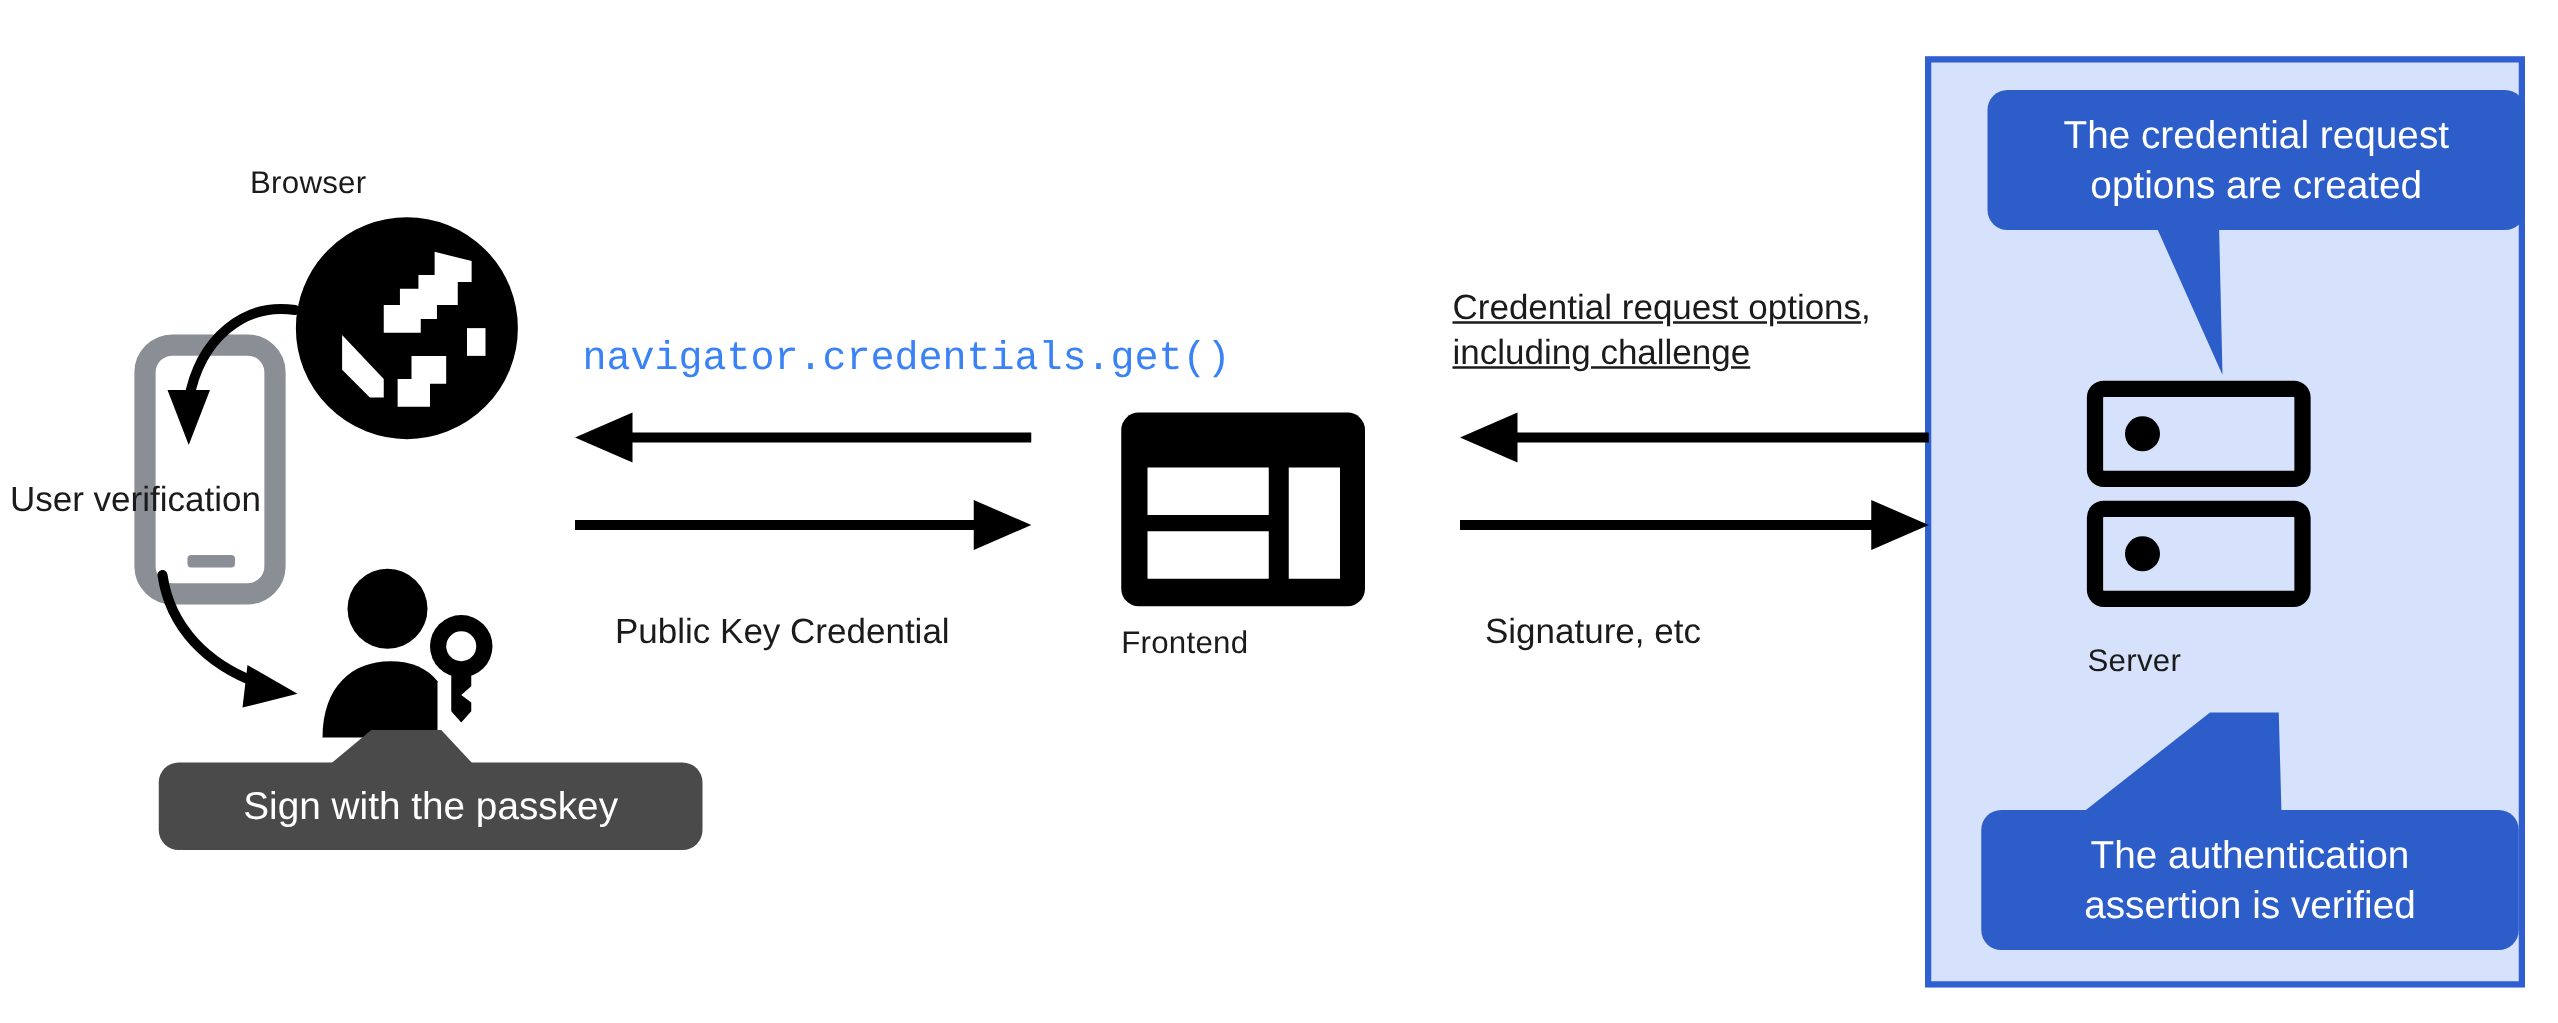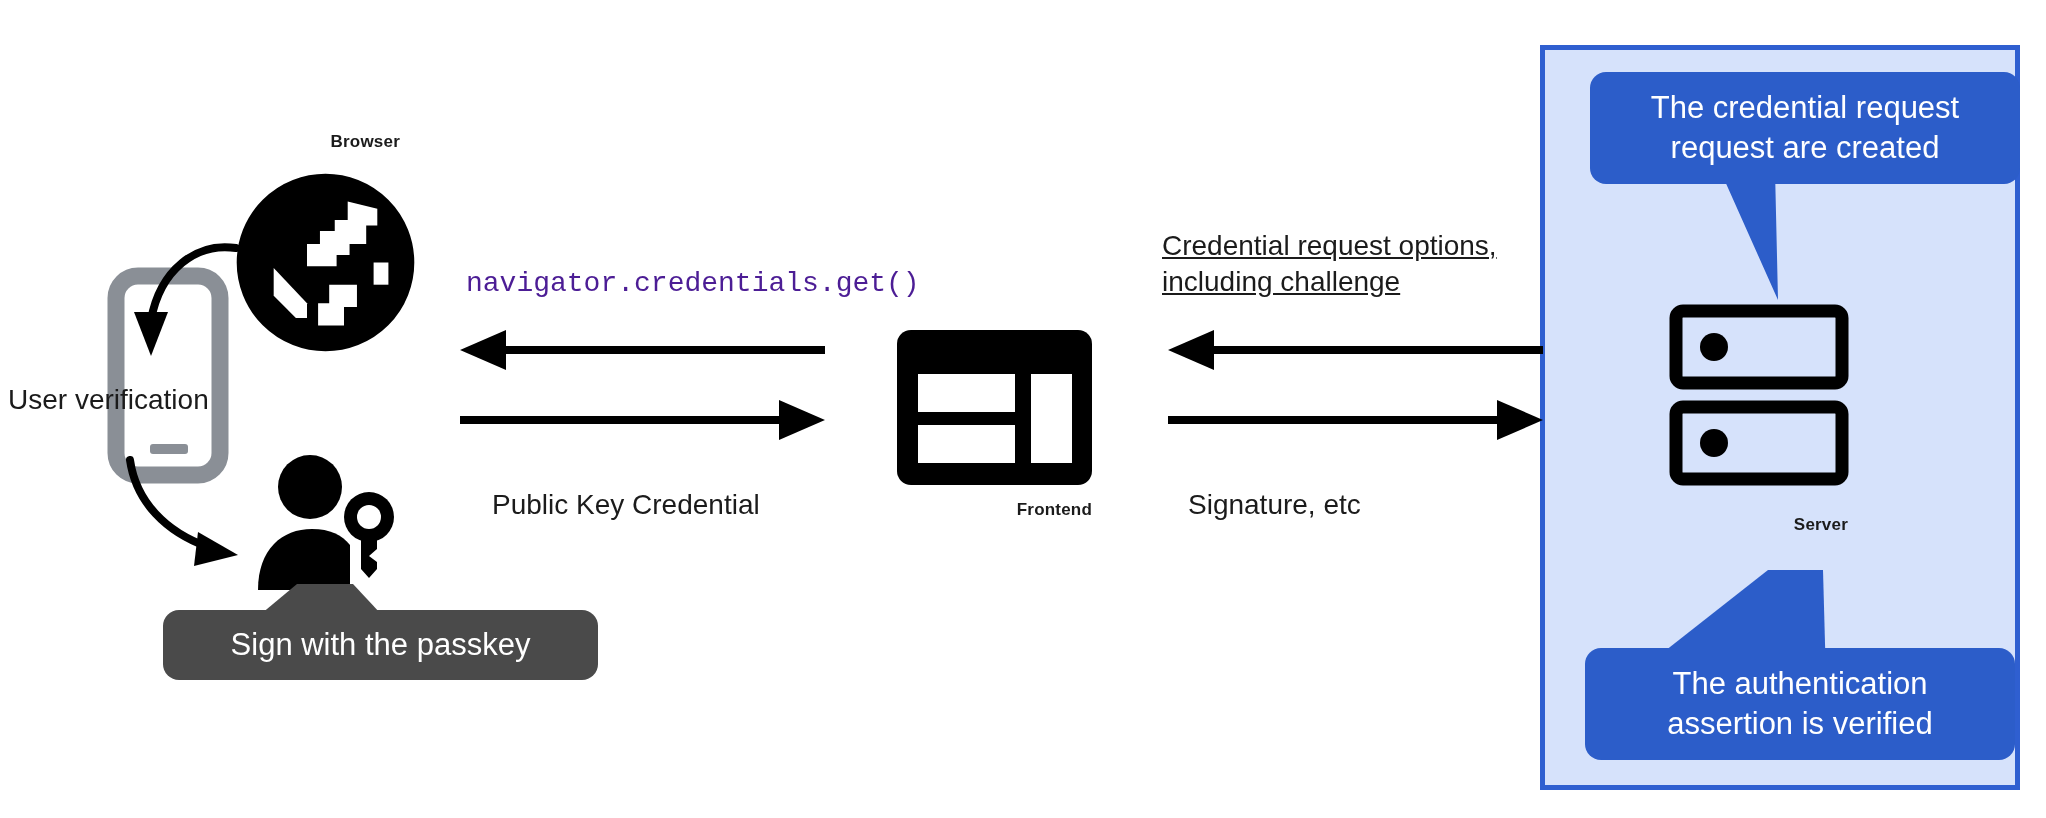--- a/index.html
+++ b/index.html
@@ -8,23 +8,23 @@
   .stage{position:absolute;inset:0;}
   .abs{position:absolute;}
 
   
   #server-panel{
     left:1540px;top:45px;width:480px;height:745px;
     background:#d6e2fb;border:5px solid #2f5fd0;box-sizing:border-box;
   }
 
   
-  .node-label{font-size:17px;font-weight:700;letter-spacing:.2px;text-align:right;}
+  .node-label{font-size:25px;font-weight:400;letter-spacing:.2px;text-align:left;}
   .flow-label{font-size:28px;font-weight:400;line-height:1.28;color:#1b1b1b;}
-  .mono-label{font-family:"Liberation Mono",monospace;font-size:28px;color:#4c1d95;white-space:nowrap;}
+  .mono-label{font-family:"Liberation Mono",monospace;font-size:32px;color:#3b82f6;white-space:nowrap;}
 
   
   .callout{border-radius:16px;display:flex;align-items:center;justify-content:center;
            text-align:center;color:#ffffff;box-sizing:border-box;}
   .callout-blue{background:#2c5dc9;font-size:31px;line-height:1.3;}
   .callout-dark{background:#4a4a4a;font-size:31px;line-height:1.3;}
 
   svg{display:block;overflow:visible;}
 </style>
 </head>
@@ -81,21 +81,21 @@
     <svg width="155" height="155" viewBox="0 0 155 155">
       <circle cx="60" cy="42" r="32" fill="#000"></circle>
       <path d="M8 145 C 8 104, 32 84, 62 84 C 80 84, 92 90, 100 100 L100 145 Z" fill="#000"></path>
       <circle cx="119" cy="72" r="25" fill="#000"></circle>
       <circle cx="119" cy="72" r="12" fill="#ffffff"></circle>
       <path d="M111 92 L127 92 L127 104 L119 111 L127 117 L127 124 L119 133 L111 124 Z" fill="#000"></path>
     </svg>
   </div>
 
   <div class="abs" style="left:127px;top:610px;width:435px;height:70px;">
-    <div class="callout callout-dark" style="width:435px;height:70px;margin-left:36px;">Sign with the passkey</div>
+    <div class="callout callout-dark" style="width:435px;height:70px;">Sign with the passkey</div>
     <svg class="abs" style="left:134px;top:-26px;" width="120" height="30" viewBox="0 0 120 30">
       <path d="M0 30 L36 0 L92 0 L120 30 Z" fill="#4a4a4a"></path>
     </svg>
   </div>
 
   <div class="abs mono-label" style="left:466px;top:268px;">navigator.credentials.get()</div>
 
   <div class="abs" style="left:460px;top:330px;width:365px;height:40px;">
     <svg width="365" height="40" viewBox="0 0 365 40">
       <line x1="40" y1="20" x2="365" y2="20" stroke="#000" stroke-width="8"></line>
@@ -142,21 +142,21 @@
   </div>
 
   <div class="abs flow-label" style="left:1188px;top:487px;white-space:nowrap;">Signature, etc</div>
 
   <svg class="abs" style="left:1600px;top:170px;" width="230" height="135" viewBox="0 0 230 135">
     <path d="M0 0 L175 0 L178 130 L120 0 Z" fill="#2c5dc9"></path>
   </svg>
   <div class="abs callout callout-blue" style="left:1590px;top:72px;width:430px;height:112px;padding:18px 14px;">
     <div>
       <div>The credential request</div>
-      <div>request are created</div>
+      <div>options are created</div>
     </div>
   </div>
 
   <div class="abs" style="left:1670px;top:305px;width:178px;height:180px;">
     <svg width="178" height="180" viewBox="0 0 178 180">
       <rect x="6" y="6" width="166" height="72" rx="7" ry="7" fill="none" stroke="#000" stroke-width="13"></rect>
       <circle cx="44" cy="42" r="14" fill="#000"></circle>
       <rect x="6" y="102" width="166" height="72" rx="7" ry="7" fill="none" stroke="#000" stroke-width="13"></rect>
       <circle cx="44" cy="138" r="14" fill="#000"></circle>
     </svg>

